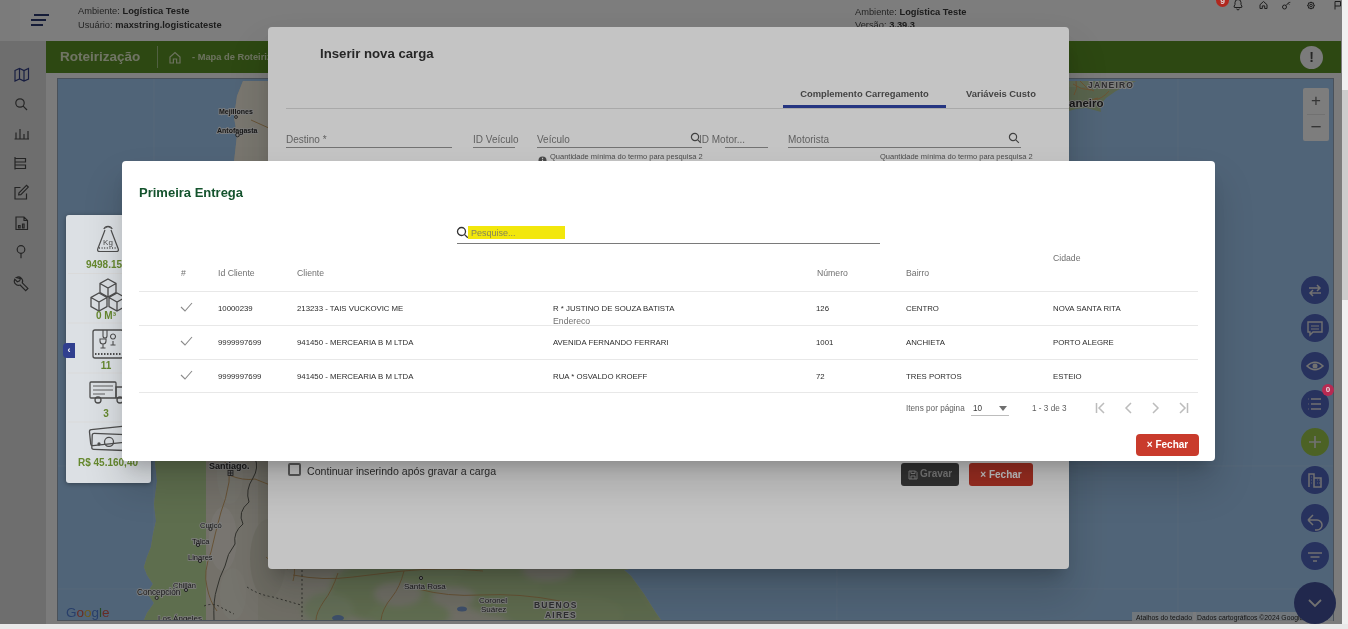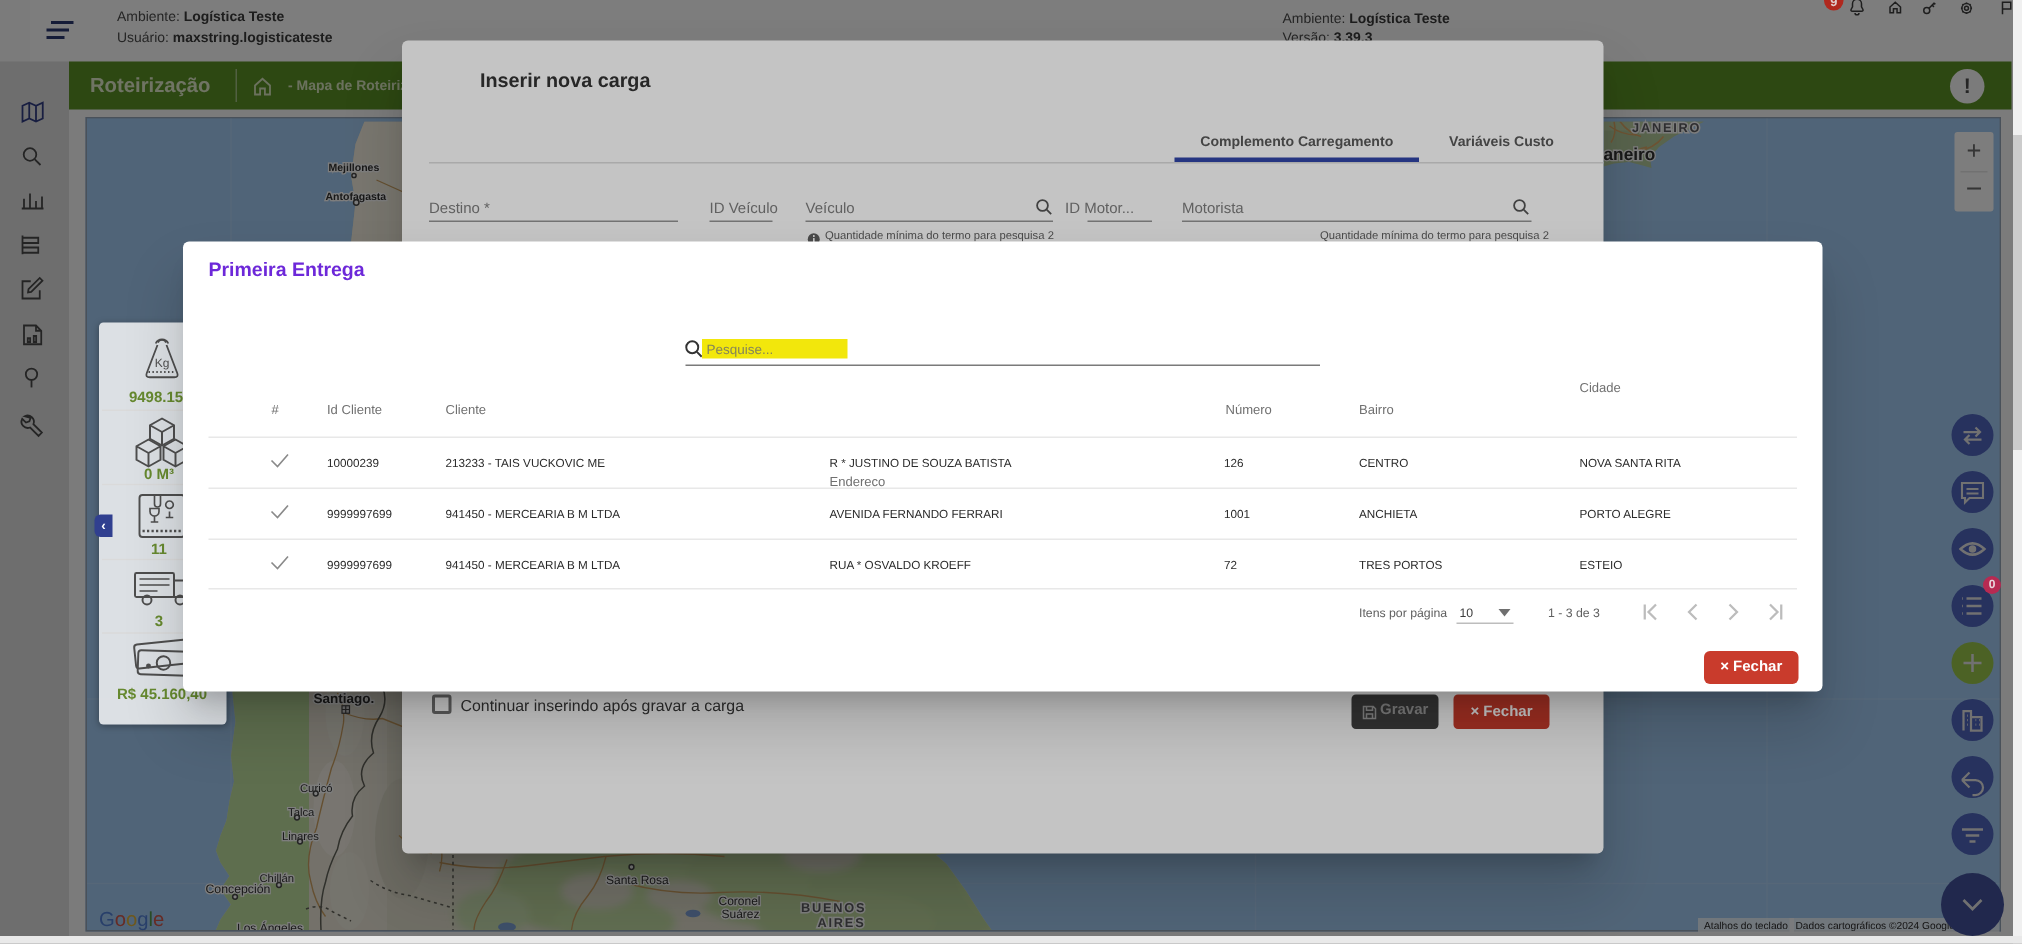--- a/index.html
+++ b/index.html
@@ -248,21 +248,21 @@
   <div class="abs" style="left:18px;top:107px;font-size:10px;color:#7e7e7e;">Destino *</div>
   <div class="abs" style="left:18px;top:119.5px;width:166px;height:1px;background:#969696;"></div>
   <div class="abs" style="left:205px;top:107px;font-size:10px;color:#7e7e7e;">ID Veículo</div>
   <div class="abs" style="left:205px;top:119.5px;width:42px;height:1px;background:#969696;"></div>
   <div class="abs" style="left:269px;top:107px;font-size:10px;color:#7e7e7e;">Veículo</div>
   <div class="abs" style="left:269px;top:119.5px;width:165px;height:1px;background:#969696;"></div>
   <svg class="abs" style="left:422px;top:105px;" width="12" height="12" viewBox="0 0 12 12">
       <circle cx="5" cy="5" r="3.6" fill="none" stroke="#555" stroke-width="1.2"></circle>
       <path d="M7.8 7.8 l3 3" stroke="#555" stroke-width="1.2"></path>
     </svg>
-  <div class="abs" style="left:442px;top:107px;font-size:10px;color:#7e7e7e;">ID Motor...</div>
+  <div class="abs" style="left:431px;top:107px;font-size:10px;color:#7e7e7e;">ID Motor...</div>
   <div class="abs" style="left:457px;top:119.5px;width:43px;height:1px;background:#969696;"></div>
   <div class="abs" style="left:520px;top:107px;font-size:10px;color:#7e7e7e;">Motorista</div>
   <div class="abs" style="left:520px;top:119.5px;width:233px;height:1px;background:#969696;"></div>
   <svg class="abs" style="left:740px;top:105px;" width="12" height="12" viewBox="0 0 12 12">
       <circle cx="5" cy="5" r="3.6" fill="none" stroke="#555" stroke-width="1.2"></circle>
       <path d="M7.8 7.8 l3 3" stroke="#555" stroke-width="1.2"></path>
     </svg>
 
   <div class="abs" style="left:270px;top:124px;width:14px;height:14px;">
     <svg width="9" height="9" viewBox="0 0 9 9">
@@ -336,21 +336,21 @@
       <circle cx="43" cy="227" r="4.5" transform="rotate(2 44 227)"></circle>
       <circle cx="33" cy="229" r="1" fill="#4e4e4e"></circle>
       <circle cx="59" cy="229" r="1" fill="#4e4e4e"></circle>
     </g>
     <text x="42" y="251" font-size="10" font-weight="700" fill="#66892f" text-anchor="middle" font-family="Liberation Sans, sans-serif">R$ 45.160,40</text>
   </svg>
 
   <div class="abs" style="left:63px;top:343px;width:12px;height:15px;background:#303f8f;border-radius:4px 0 0 4px;color:#ffffff;font-size:9px;text-align:center;line-height:15px;font-weight:700;">‹</div>
 
 <div id="modal2" class="abs" style="left:122px;top:161px;width:1093px;height:299.5px;background:#ffffff;border-radius:4px;box-shadow:0 11px 15px -7px rgba(0,0,0,.2),0 24px 38px 3px rgba(0,0,0,.14);">
-  <div class="abs" style="left:17px;top:11px;font-size:13px;font-weight:700;color:#6d28d9;">Primeira Entrega</div>
+  <div class="abs" style="left:17px;top:24px;font-size:13px;font-weight:700;color:#14532d;">Primeira Entrega</div>
 
   <svg class="abs" style="left:334px;top:65px;" width="13" height="13" viewBox="0 0 13 13">
       <circle cx="5.5" cy="5.5" r="4" fill="none" stroke="#333" stroke-width="1.3"></circle>
       <path d="M8.6 8.6 l3.2 3.2" stroke="#333" stroke-width="1.3"></path>
     </svg>
   <div class="abs" style="left:346px;top:64.5px;width:97px;height:13px;background:#f2e70c;"></div>
   <div class="abs" style="left:349px;top:67px;font-size:9px;color:#85855a;">Pesquise...</div>
   <div class="abs" style="left:335px;top:82px;width:423px;height:1px;background:#7a7a7a;"></div>
 
   <div class="abs" style="left:59px;top:107px;font-size:8.7px;color:#707070;">#</div>

